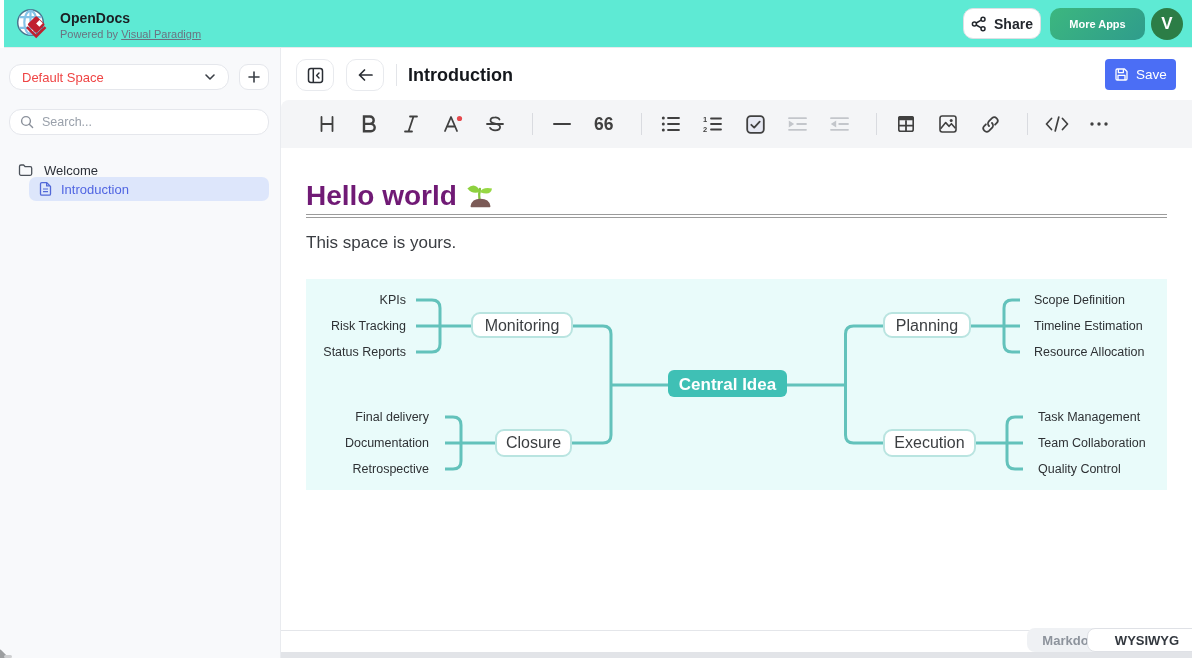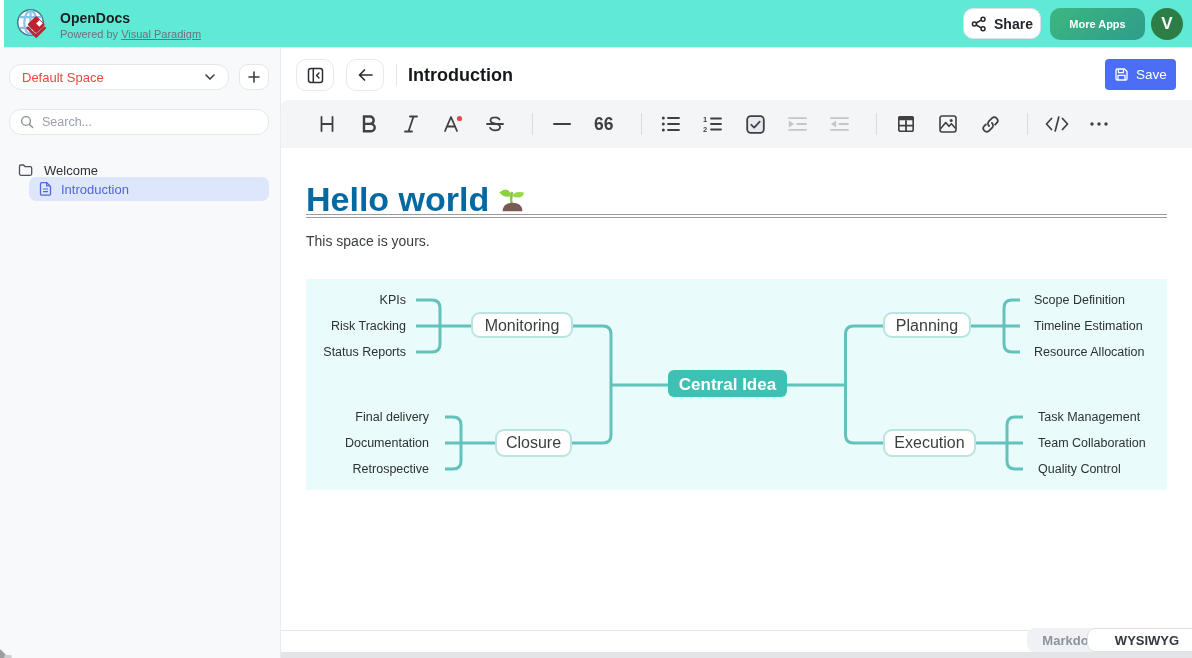--- a/index.html
+++ b/index.html
@@ -36,23 +36,23 @@
 .btn-save { position:absolute; left:824px; top:11px; width:71px; height:31px; background:#4b6ef5; border-radius:4px; color:#fff; display:flex; align-items:center; justify-content:center; gap:7px; font-size:13.5px; }
 
 
 .toolbar { position:absolute; left:0; top:52px; width:911px; height:48px; background:#f4f5f7; border-radius:8px 0 0 0; display:flex; align-items:center; padding-left:29px; }
 .ti { width:34px; height:34px; margin-right:8px; display:flex; align-items:center; justify-content:center; color:#404040; flex:0 0 auto; }
 .tsep { width:1px; height:22px; background:#d9dbe0; margin:0 12px; flex:0 0 auto; }
 .ti.dim { color:#c3c6cb; }
 
 
 .content { position:absolute; left:0; top:100px; width:911px; height:530px; background:#fff; }
-.h1row { position:absolute; left:25px; top:32px; width:861px; display:flex; align-items:center; gap:10px; font-size:34px; font-weight:bold; color:#0369a1; }
+.h1row { position:absolute; left:25px; top:32px; width:861px; display:flex; align-items:center; gap:10px; font-size:28px; font-weight:bold; color:#701a75; }
 .hrule { position:absolute; left:25px; top:66px; width:861px; height:4px; border-top:1px solid #9b9b9b; border-bottom:1px solid #9b9b9b; }
-.para { position:absolute; left:25px; top:85px; font-size:14px; color:#3a3d42; }
+.para { position:absolute; left:25px; top:85px; font-size:17px; color:#3a3d42; }
 .mindmap { position:absolute; left:25px; top:131px; width:861px; height:211px; background:#e9fbfa; }
 
 
 .statusbar { position:absolute; left:281px; top:630px; width:911px; height:22px; background:#fff; border-top:1px solid #e4e6ea; }
 .bottomstrip { position:absolute; left:281px; top:652px; width:911px; height:6px; background:#e2e4e8; }
 .tab { position:absolute; height:24px; top:628px; border-radius:8px; display:flex; align-items:center; justify-content:center; font-size:13px; font-weight:bold; z-index:6; }
 .tab.md { left:991px; width:95px; background:#eff1f4; color:#8d939c;margin-left:36px; }
 .tab.wy { left:1087px; width:120px; background:#fff; border:1px solid #dfe1e6; color:#33383f; }
 svg { display:block; }
 </style>

